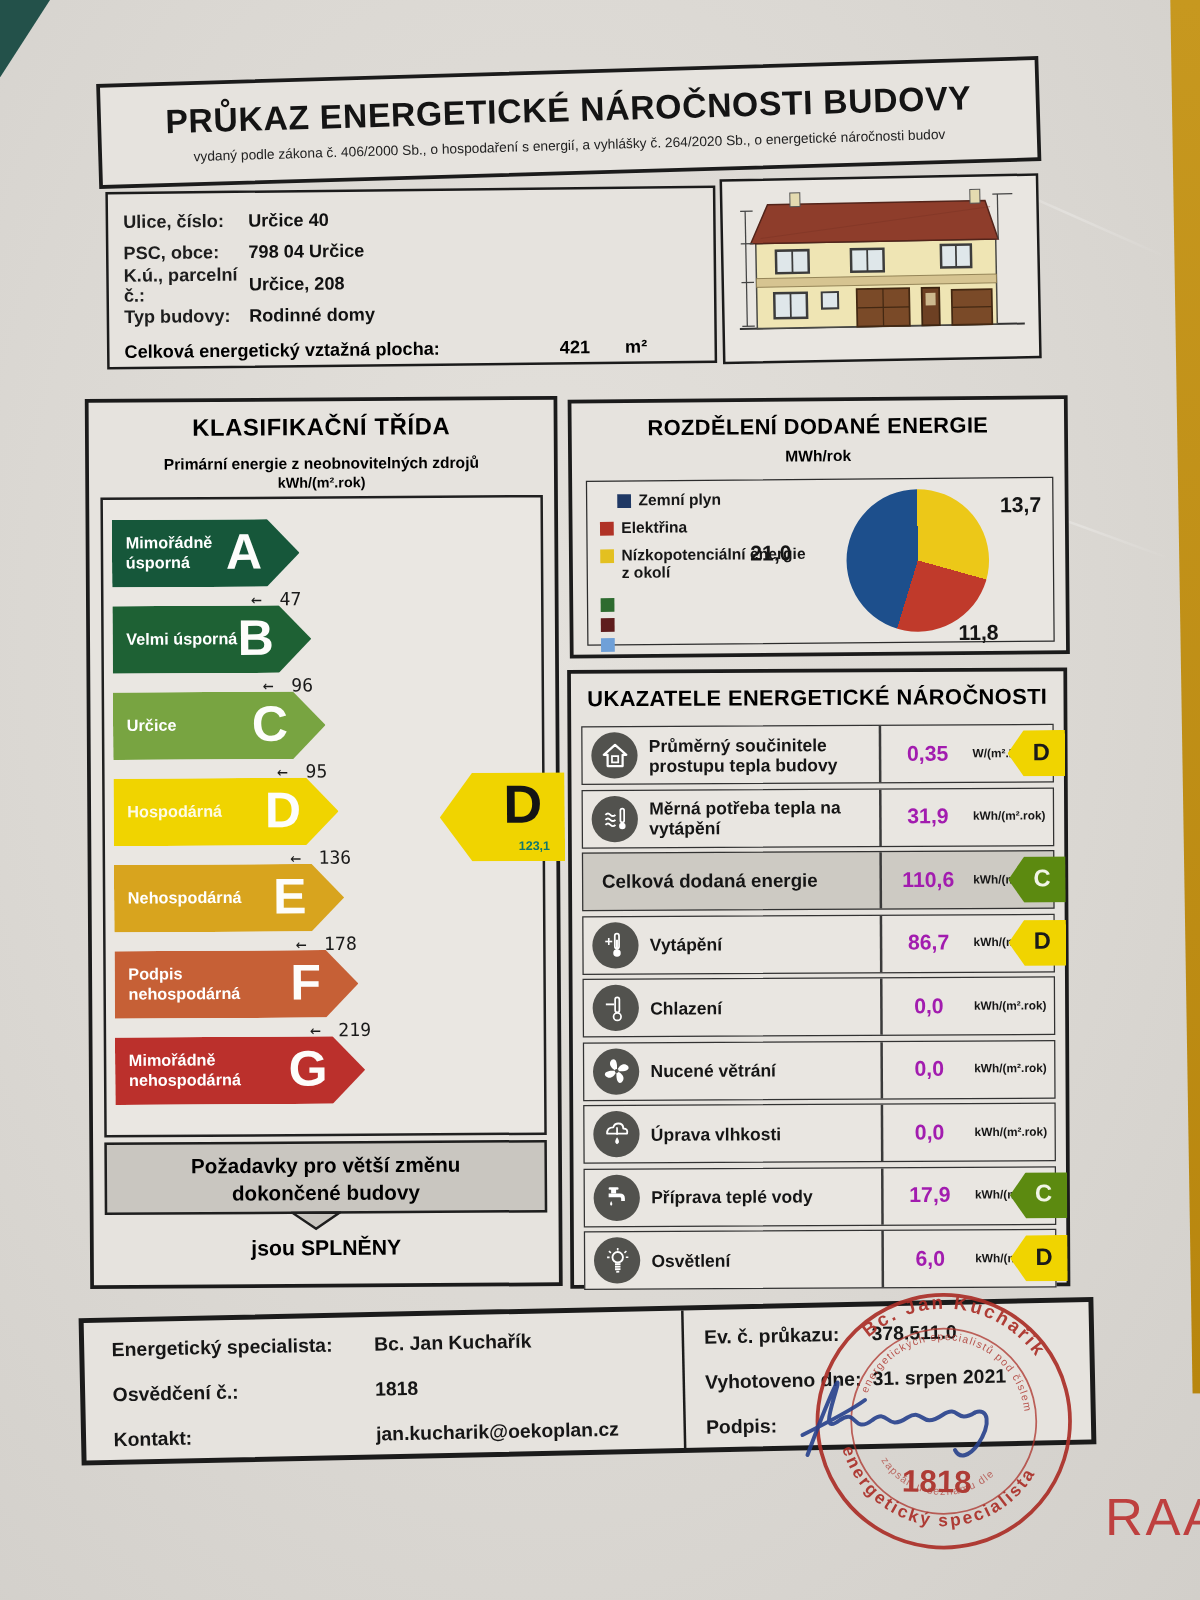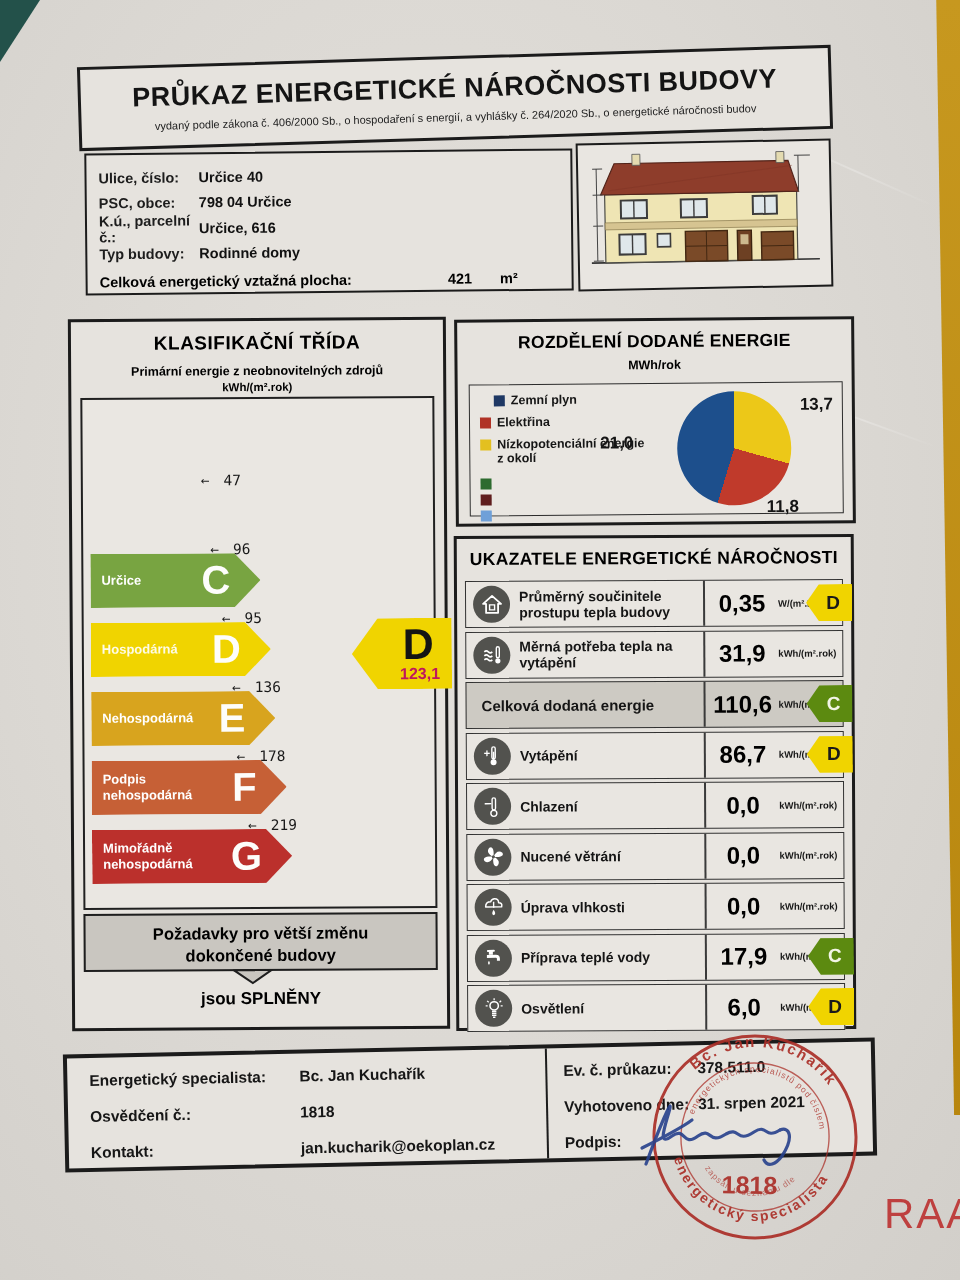--- a/index.html
+++ b/index.html
@@ -52,21 +52,21 @@
     clip-path:polygon(0 0,calc(100% - 26px) 0,100% 50%,calc(100% - 26px) 100%,0 100%);}
   .band-label{position:absolute;left:11px;top:50%;transform:translateY(-50%);
     font-size:13px;font-weight:bold;line-height:1.25;width:110px;}
   .band-letter{position:absolute;right:30px;top:50%;transform:translateY(-50%);
     font-size:40px;font-weight:bold;color:#fdfdfb;}
   .thresh{position:absolute;font-family:"DejaVu Sans Mono",monospace;font-size:14.5px;color:#1a1a1a;}
   .thresh .arr{margin-right:14px;}
   #class-indicator{position:absolute;left:268px;top:220px;width:100px;height:71px;
     clip-path:polygon(0 50%,26% 0,100% 0,100% 100%,26% 100%);}
   #class-indicator .ltr{position:absolute;right:18px;top:2px;font-size:43px;font-weight:bold;color:#141414;}
-  #class-indicator .val{position:absolute;right:12px;bottom:6px;font-size:16px;font-weight:bold;color:#be185d;}
+  #class-indicator .val{position:absolute;right:12px;bottom:6px;font-size:10px;font-weight:bold;color:#0f766e;}
   #req-box{position:absolute;left:9px;top:592px;width:354px;height:58px;background:#c9c6c0;
     border:2.5px solid #1e1e1e;box-sizing:border-box;text-align:center;
     font-size:16.5px;font-weight:bold;padding-top:7px;line-height:1.35;}
   #req-notch{position:absolute;left:158px;top:648px;}
   #req-result{position:absolute;left:0;top:668px;width:372px;text-align:center;
     font-size:17px;font-weight:bold;}
 
   
   #energy-box{left:455px;top:318px;width:400px;height:207px;transform:rotate(-.5deg);}
   #energy-title{width:100%;text-align:center;font-size:17.5px;font-weight:bold;margin-top:10px;letter-spacing:.3px;}
@@ -85,21 +85,21 @@
   .ind-row{position:relative;height:45px;border:1.5px solid #323232;background:#e9e6e1;
     margin-bottom:3.5px;box-sizing:content-box;}
   .ind-row.hl{background:#cdcac3;}
   .icon-circle{position:absolute;left:7px;top:4px;width:37px;height:37px;border-radius:50%;
     background:#52524e;display:flex;align-items:center;justify-content:center;}
   .ind-label{position:absolute;left:53px;top:50%;transform:translateY(-50%);
     font-size:14px;font-weight:bold;line-height:1.15;width:175px;color:#151515;}
   .ind-row.hl .ind-label{left:15px;font-size:15px;}
   .ind-vline{position:absolute;left:237px;top:0;bottom:0;width:1.5px;background:#3a3a3a;}
   .ind-value{position:absolute;left:245px;top:50%;transform:translateY(-50%);width:62px;
-    text-align:center;font-size:24px;font-weight:bold;color:#000000;}
+    text-align:center;font-size:17px;font-weight:bold;color:#a21caf;}
   .ind-unit{position:absolute;left:312px;top:50%;transform:translateY(-50%);
     font-size:9.5px;font-weight:bold;color:#161616;}
   .badge{position:absolute;right:-10px;top:4px;width:46px;height:37px;
     clip-path:polygon(0 50%,28% 0,100% 0,100% 100%,28% 100%);
     display:flex;align-items:center;justify-content:center;padding-left:8px;box-sizing:border-box;
     font-size:19px;font-weight:bold;}
 
   
   #footer-box{left:64px;top:1046px;width:812px;height:118px;border-width:4px;transform:rotate(-1.2deg);}
   .foot-row{position:absolute;font-size:15.5px;font-weight:bold;color:#161616;}
@@ -126,21 +126,21 @@
   <div class="info-row">
     <span class="info-label">Ulice, číslo:</span>
     <span class="info-value">Určice 40</span>
   </div>
   <div class="info-row">
     <span class="info-label">PSC, obce:</span>
     <span class="info-value">798 04 Určice</span>
   </div>
   <div class="info-row">
     <span class="info-label">K.ú., parcelní č.:</span>
-    <span class="info-value">Určice, 616</span>
+    <span class="info-value">Určice, 208</span>
   </div>
   <div class="info-row">
     <span class="info-label">Typ budovy:</span>
     <span class="info-value">Rodinné domy</span>
   </div>
   <div class="info-row" id="area-row">
     <span id="area-label">Celková energetický vztažná plocha:</span>
     <span id="area-value">421</span>
     <span id="area-unit">m²</span>
   </div>
@@ -182,22 +182,30 @@
     <line x1="210" y1="8" x2="226" y2="8" stroke="#444" stroke-width="1"></line>
   </svg>
 </div>
 
 <div class="abs box" id="class-box">
   <div id="class-title">KLASIFIKAČNÍ TŘÍDA</div>
   <div id="class-subtitle">Primární energie z neobnovitelných zdrojů</div>
   <div id="class-unit">kWh/(m².rok)</div>
 
   <div id="scale-box">
+    <div class="band" style="top: 16px; width: 150px; background: rgb(22, 87, 58);">
+      <span class="band-label">Mimořádně úsporná</span>
+      <span class="band-letter">A</span>
+    </div>
     <div class="thresh" style="left:118px;top:73px"><span class="arr">←</span><span>47</span></div>
 
+    <div class="band" style="top: 85px; width: 159px; background: rgb(30, 97, 52);">
+      <span class="band-label">Velmi úsporná</span>
+      <span class="band-letter">B</span>
+    </div>
     <div class="thresh" style="left:127px;top:142px"><span class="arr">←</span><span>96</span></div>
 
     <div class="band" style="top: 154px; width: 170px; background: rgb(120, 164, 65);">
       <span class="band-label">Určice</span>
       <span class="band-letter">C</span>
     </div>
     <div class="thresh" style="left:138px;top:211px"><span class="arr">←</span><span>95</span></div>
 
     <div class="band" style="top: 223px; width: 180px; background: rgb(240, 212, 0);">
       <span class="band-label" style="color:rgba(255,255,255,.9)">Hospodárná</span>

